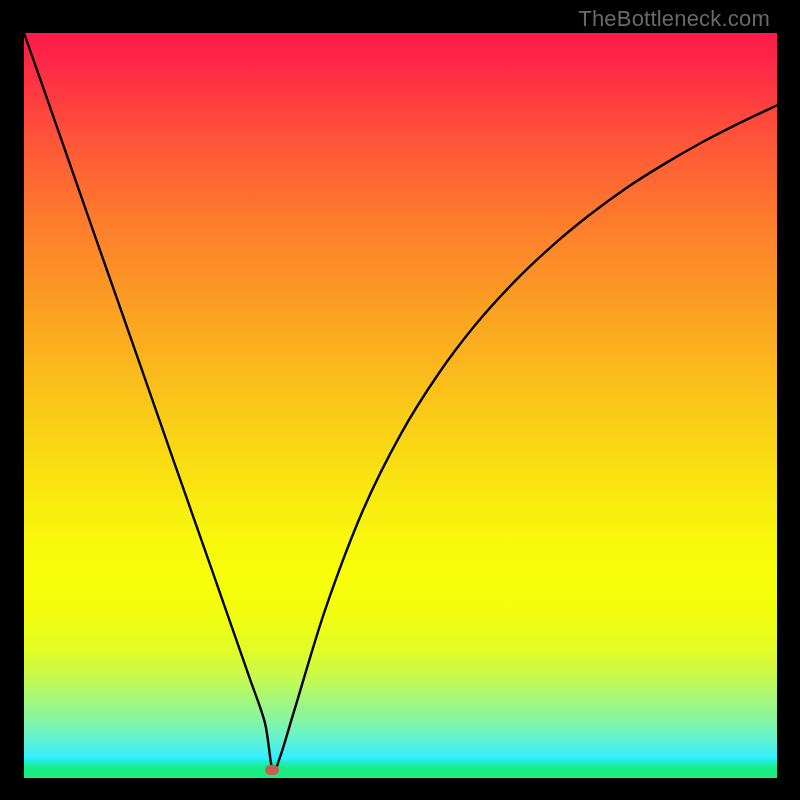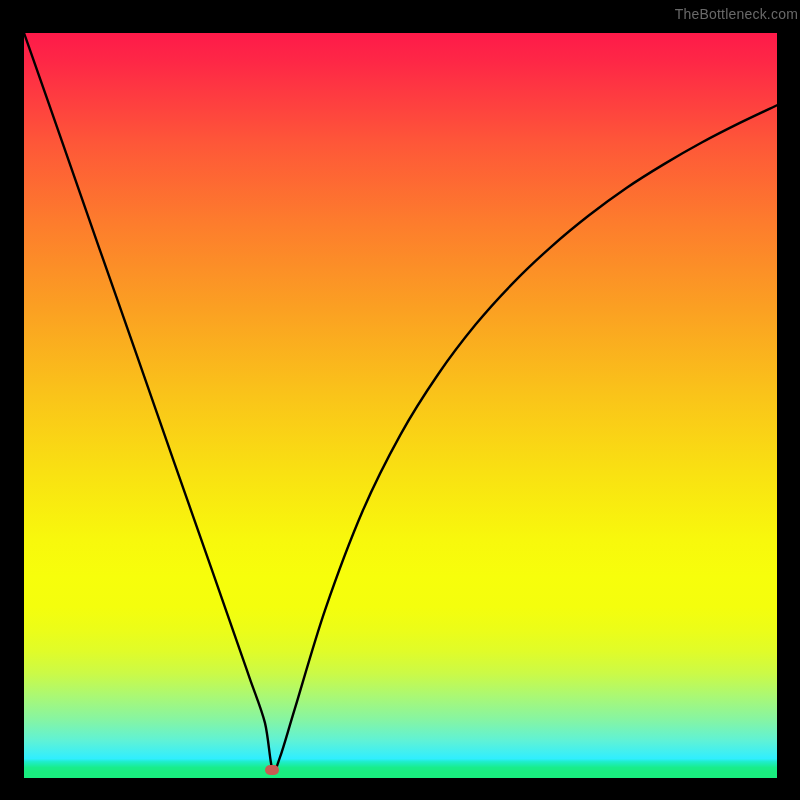--- a/index.html
+++ b/index.html
@@ -7,23 +7,23 @@
     width: 800px;
     height: 800px;
     background: #000;
     position: relative;
     overflow: hidden;
     font-family: Arial, Helvetica, sans-serif;
   }
   .watermark {
     position: absolute;
     top: 6px;
-    right: 2px;
+    right: 30px;
     color: #696969;
-    font-size: 14px;
+    font-size: 22px;
     font-weight: 400;
     z-index: 10;
     letter-spacing: 0.2px;
   }
   .plot-area {
     position: absolute;
     left: 24px;
     top: 33px;
     width: 753px;
     height: 745px;

